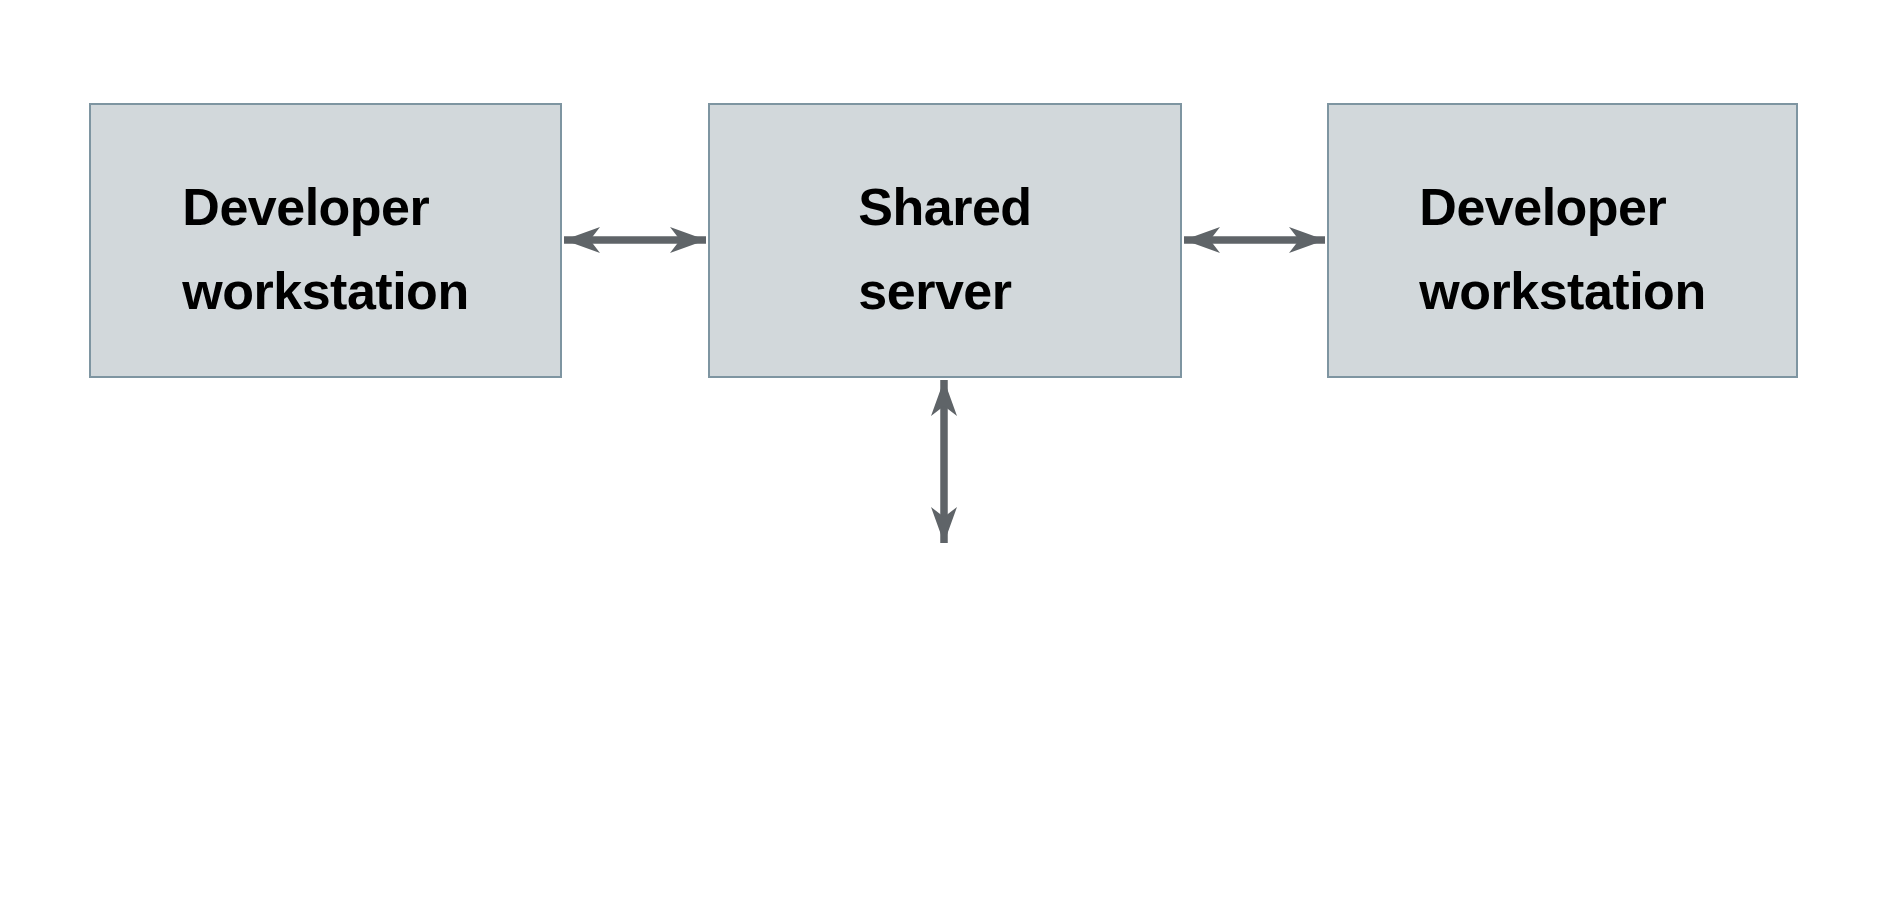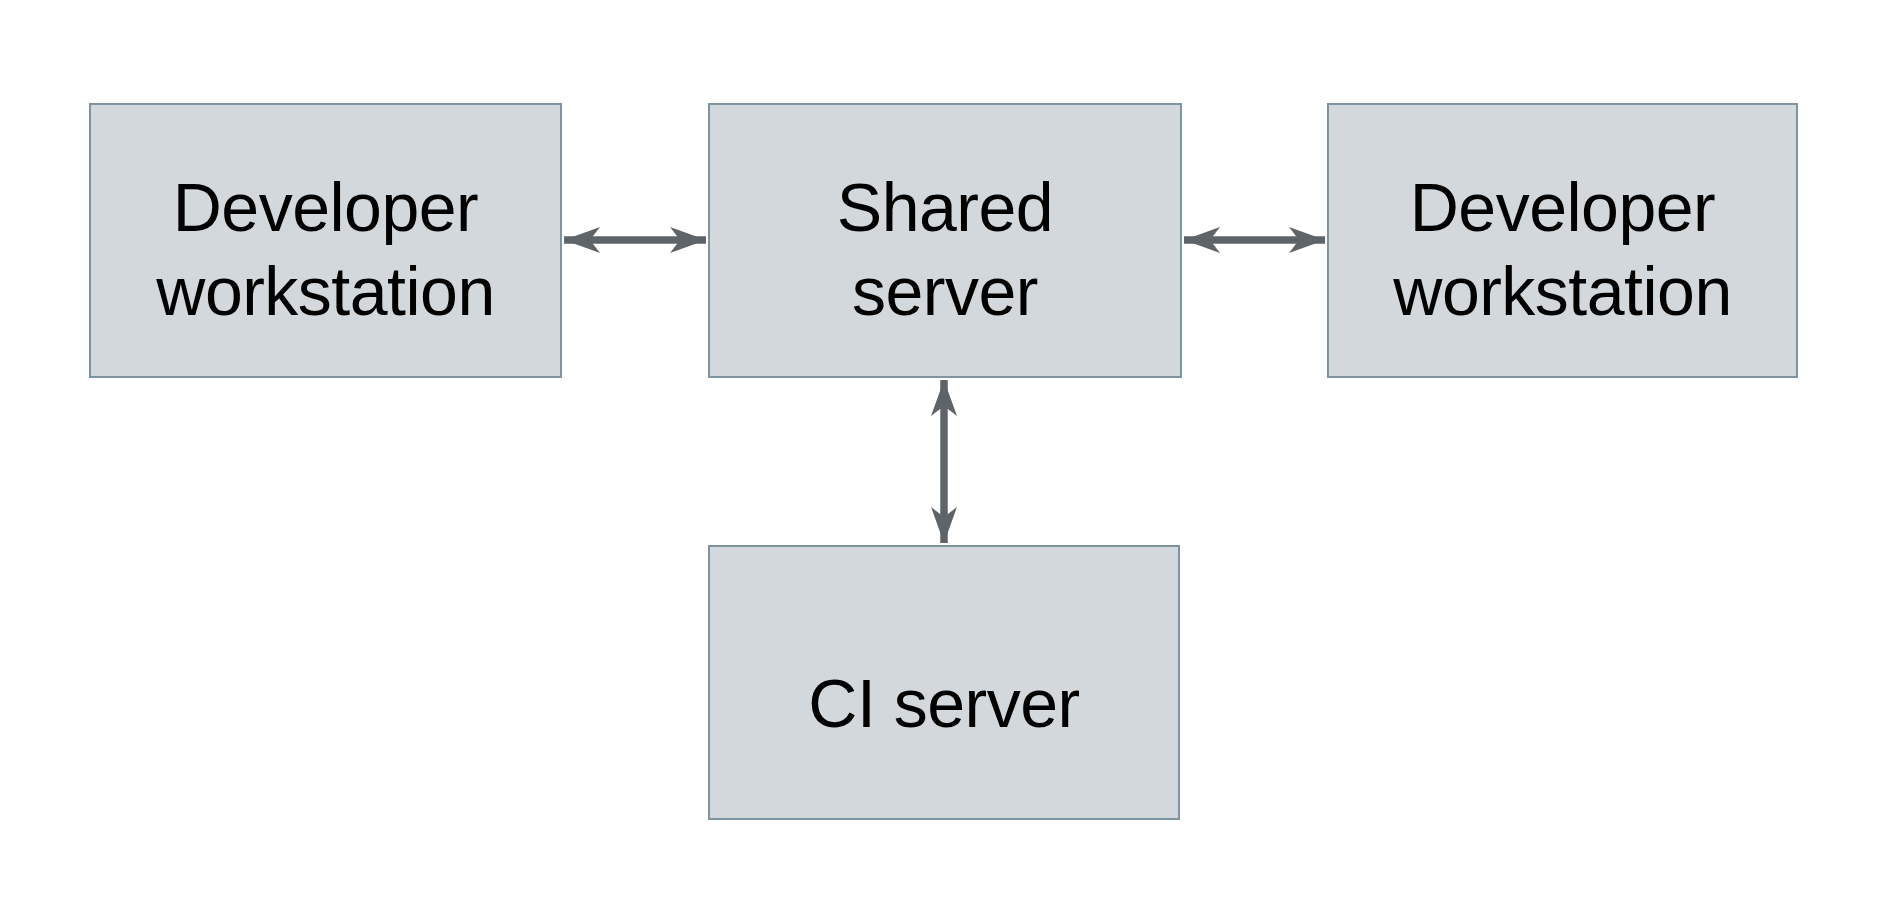--- a/index.html
+++ b/index.html
@@ -35,25 +35,25 @@
     box-sizing: border-box;
     background: var(--node-fill, #d2d8db);
     border: 2px solid var(--node-border, #7e95a1);
     display: flex;
     align-items: center;
     justify-content: center;
   }
   .node .label {
     display: block;
     white-space: pre-line;
-    text-align: center;
-    font-size: 68px;
+    font-size: 52px;
     line-height: 84px;
     letter-spacing: -0.5px;
     color: var(--text-color, #000000);
+    font-weight: bold;
   }
   .node-dev-left    { left: 89px;   top: 103px; width: 473px; height: 275px; }
   .node-shared      { left: 708px;  top: 103px; width: 474px; height: 275px; }
   .node-dev-right   { left: 1327px; top: 103px; width: 471px; height: 275px; }
   .node-ci          { left: 708px;  top: 545px; width: 472px; height: 275px; }
   .node-dev-left .label,
   .node-shared .label,
   .node-dev-right .label { transform: translateY(8px); }
   .node-ci .label        { transform: translateY(20px); }
 </style>
@@ -81,17 +81,14 @@
   <div class="node node-shared">
     <span class="label">Shared
 server</span>
   </div>
 
   <div class="node node-dev-right">
     <span class="label">Developer
 workstation</span>
   </div>
 
-  <div class="node node-ci">
-    <span class="label">CI server</span>
-  </div>
 
 </div>
 
 </body></html>

